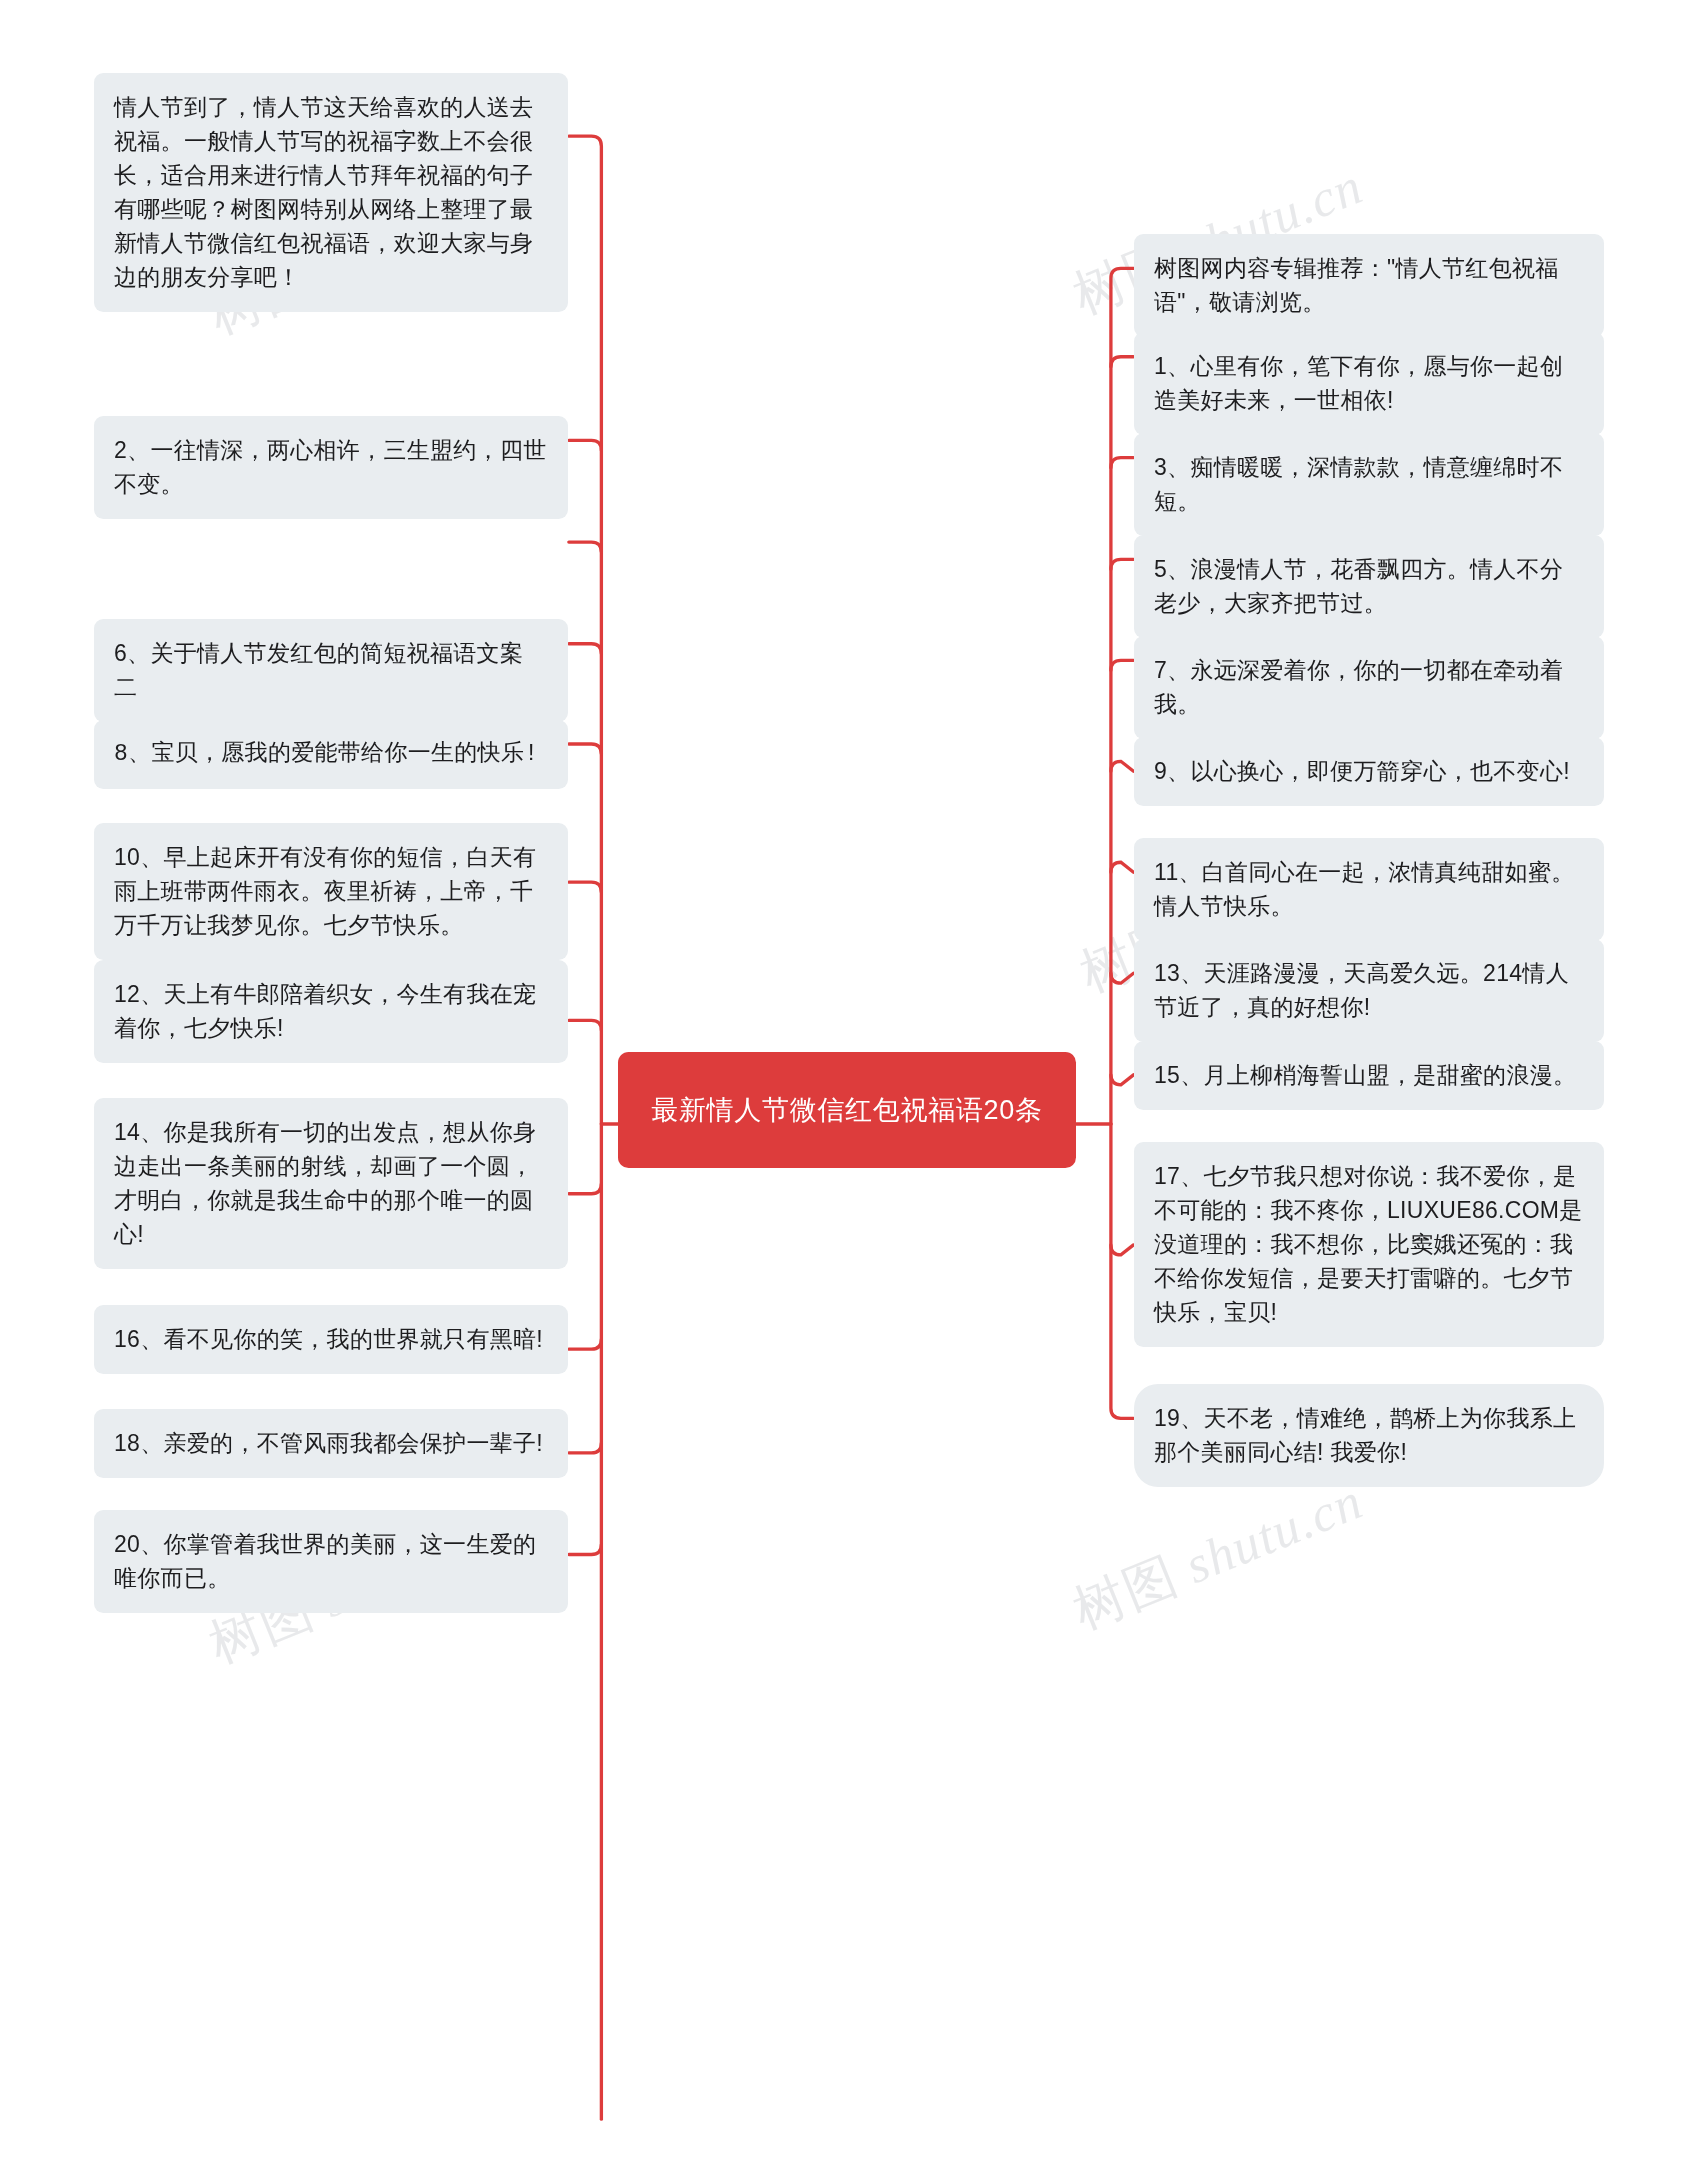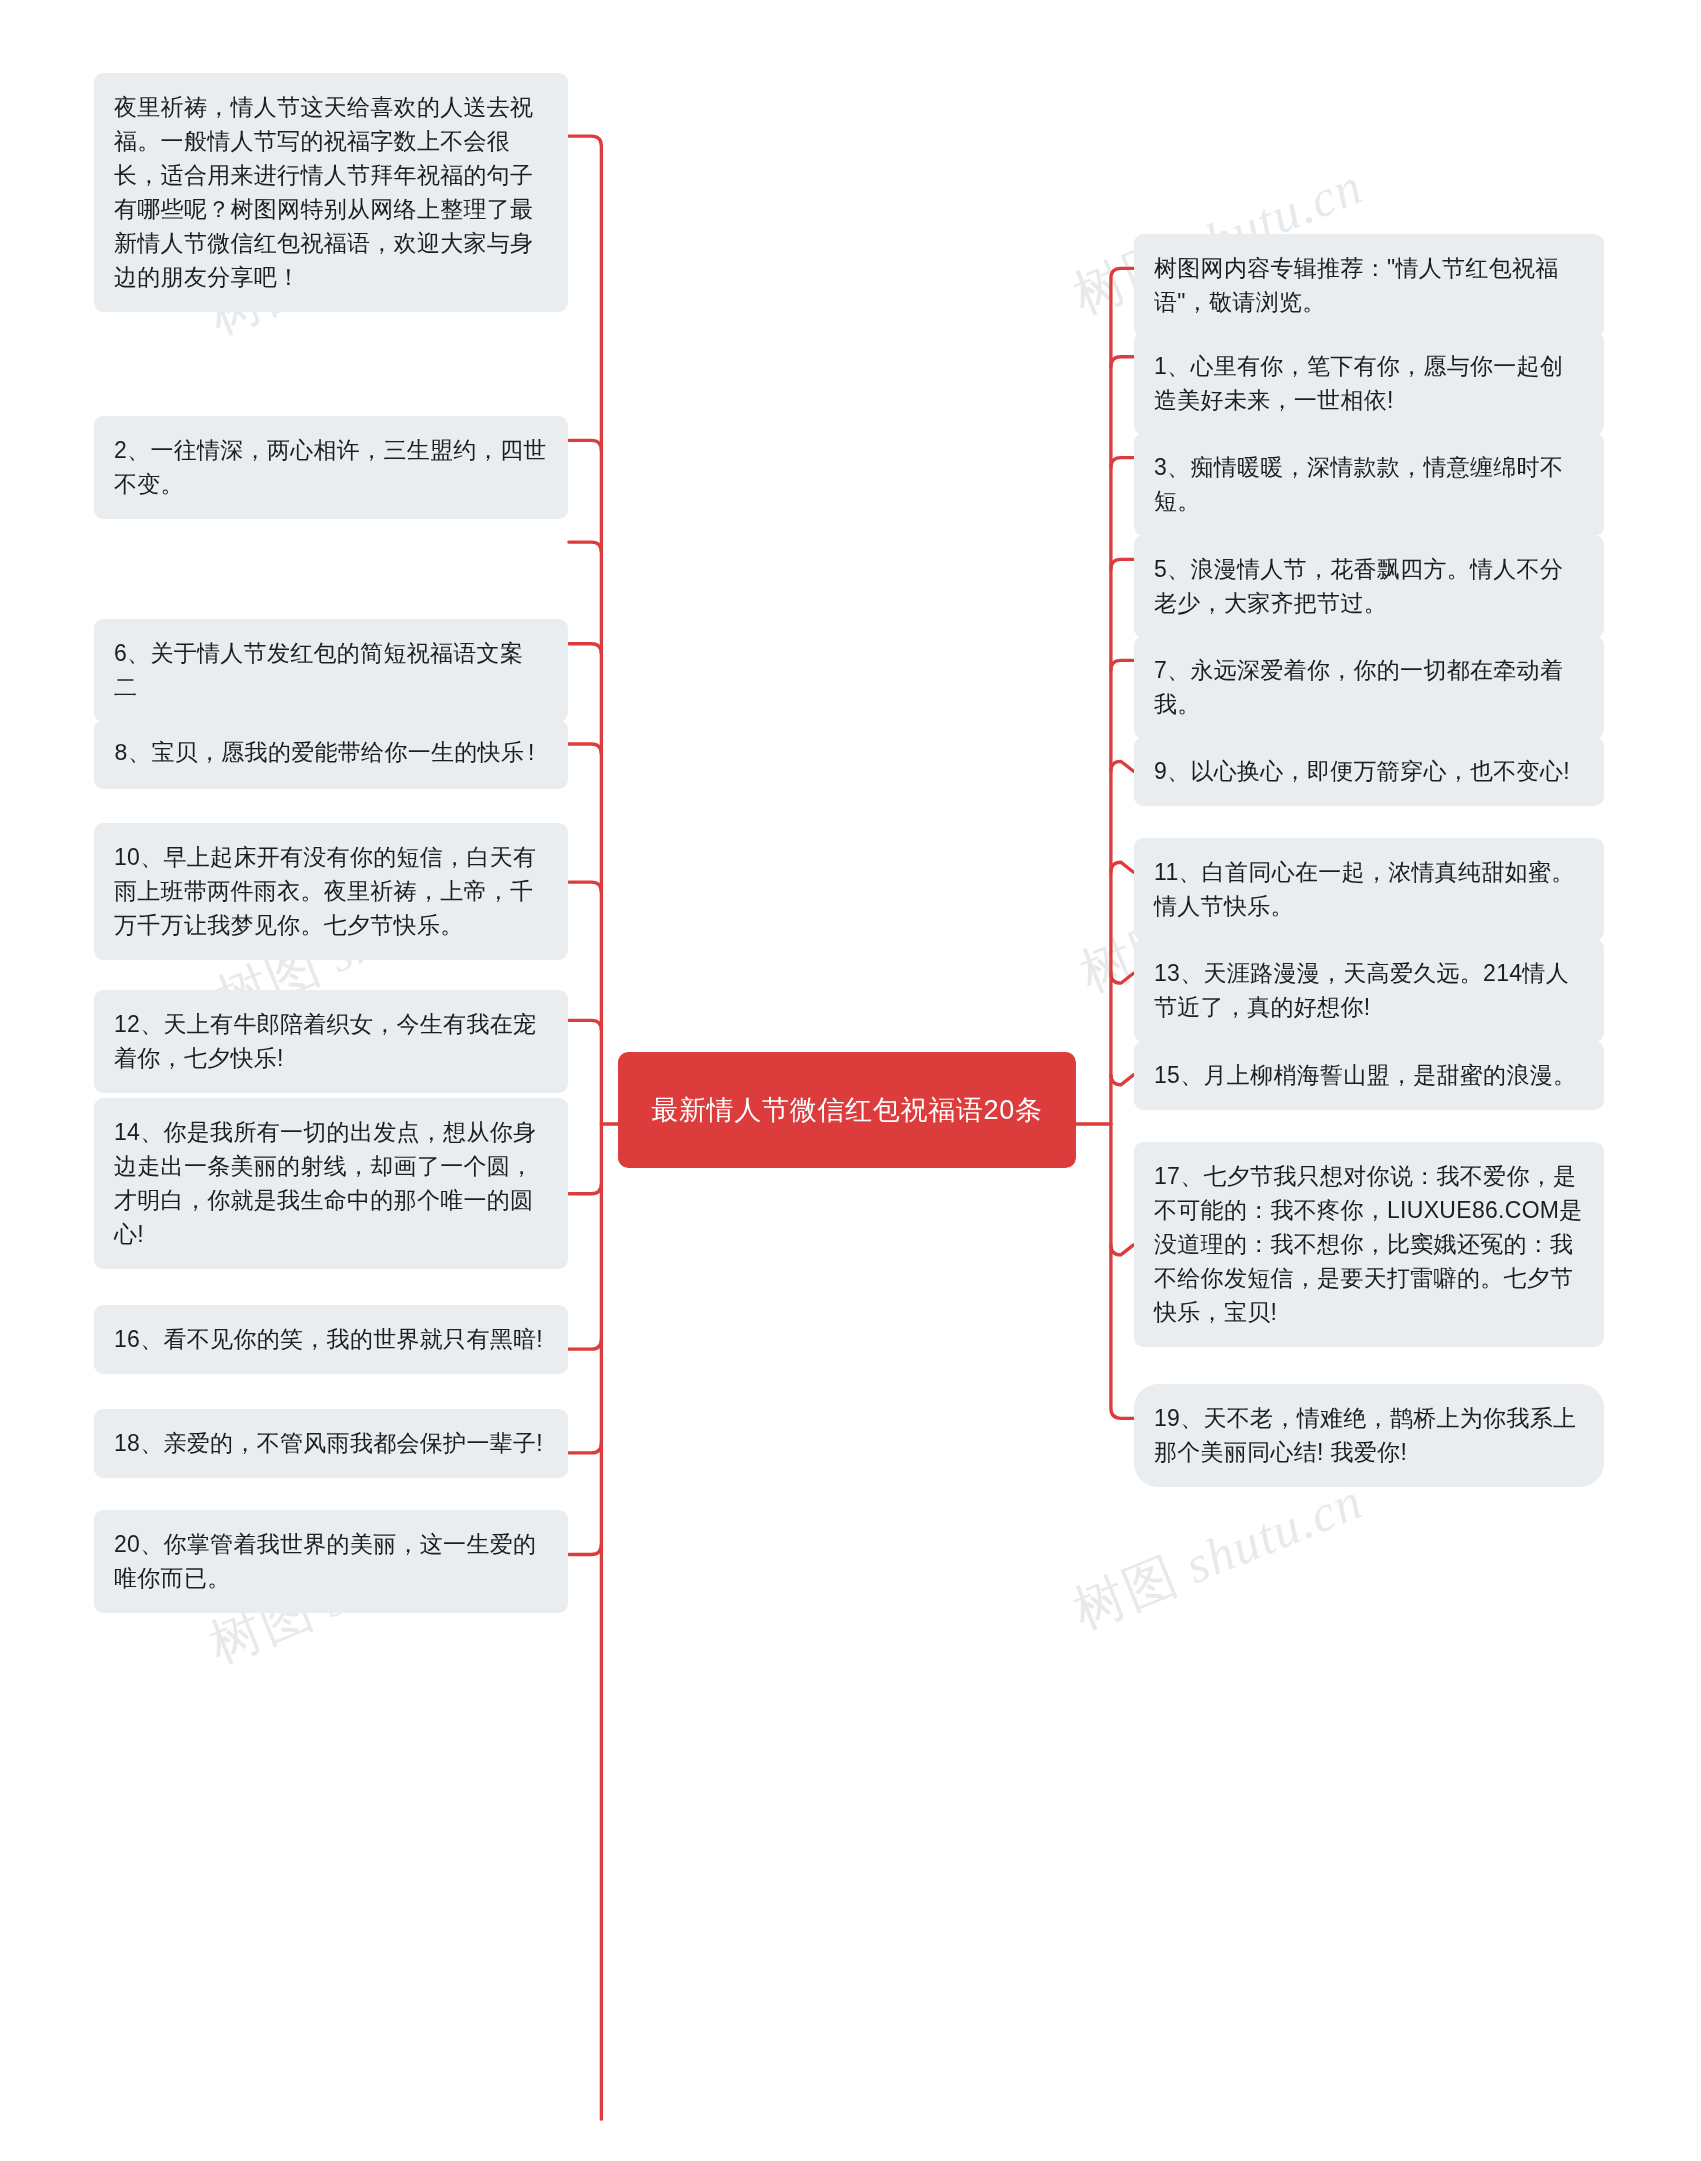--- a/index.html
+++ b/index.html
@@ -105,26 +105,26 @@
       <path d="M1672 857 Q1672 842 1687 842 L1706 842"></path>
       <path d="M1672 1009 Q1672 994 1687 994 L1706 994"></path>
       <path d="M1672 1161 Q1672 1146 1687 1146 L1706 1161"></path>
       <path d="M1672 1313 Q1672 1298 1687 1298 L1706 1313"></path>
       <path d="M1672 1465 Q1672 1480 1687 1480 L1706 1465"></path>
       <path d="M1672 1618 Q1672 1633 1687 1633 L1706 1618"></path>
       <path d="M1672 1874 Q1672 1889 1687 1889 L1706 1874"></path>
     </g>
   </svg>
 
-  <div class="node left" style="top:73px;">夜里祈祷，情人节这天给喜欢的人送去祝福。一般情人节写的祝福字数上不会很长，适合用来进行情人节拜年祝福的句子有哪些呢？树图网特别从网络上整理了最新情人节微信红包祝福语，欢迎大家与身边的朋友分享吧！</div>
+  <div class="node left" style="top:73px;">情人节到了，情人节这天给喜欢的人送去祝福。一般情人节写的祝福字数上不会很长，适合用来进行情人节拜年祝福的句子有哪些呢？树图网特别从网络上整理了最新情人节微信红包祝福语，欢迎大家与身边的朋友分享吧！</div>
   <div class="node left" style="top:416px;">2、一往情深，两心相许，三生盟约，四世不变。</div>
   <div class="node left" style="top:619px;">6、关于情人节发红包的简短祝福语文案 二</div>
   <div class="node left" style="top:720px;font-family:Liberation Mono, monospace;">8、宝贝，愿我的爱能带给你一生的快乐!</div>
   <div class="node left" style="top:823px;">10、早上起床开有没有你的短信，白天有雨上班带两件雨衣。夜里祈祷，上帝，千万千万让我梦见你。七夕节快乐。</div>
-  <div class="node left" style="top:960px;margin-top:30px;">12、天上有牛郎陪着织女，今生有我在宠着你，七夕快乐!</div>
+  <div class="node left" style="top:960px;">12、天上有牛郎陪着织女，今生有我在宠着你，七夕快乐!</div>
   <div class="node left" style="top:1098px;">14、你是我所有一切的出发点，想从你身边走出一条美丽的射线，却画了一个圆，才明白，你就是我生命中的那个唯一的圆心!</div>
   <div class="node left" style="top:1305px;">16、看不见你的笑，我的世界就只有黑暗!</div>
   <div class="node left" style="top:1409px;">18、亲爱的，不管风雨我都会保护一辈子!</div>
   <div class="node left" style="top:1510px;">20、你掌管着我世界的美丽，这一生爱的唯你而已。</div>
 
   <div class="center-node">
     <span>最新情人节微信红包祝福语20条</span>
   </div>
 
   <div class="node right" style="top:234px;">树图网内容专辑推荐："情人节红包祝福语"，敬请浏览。</div>

